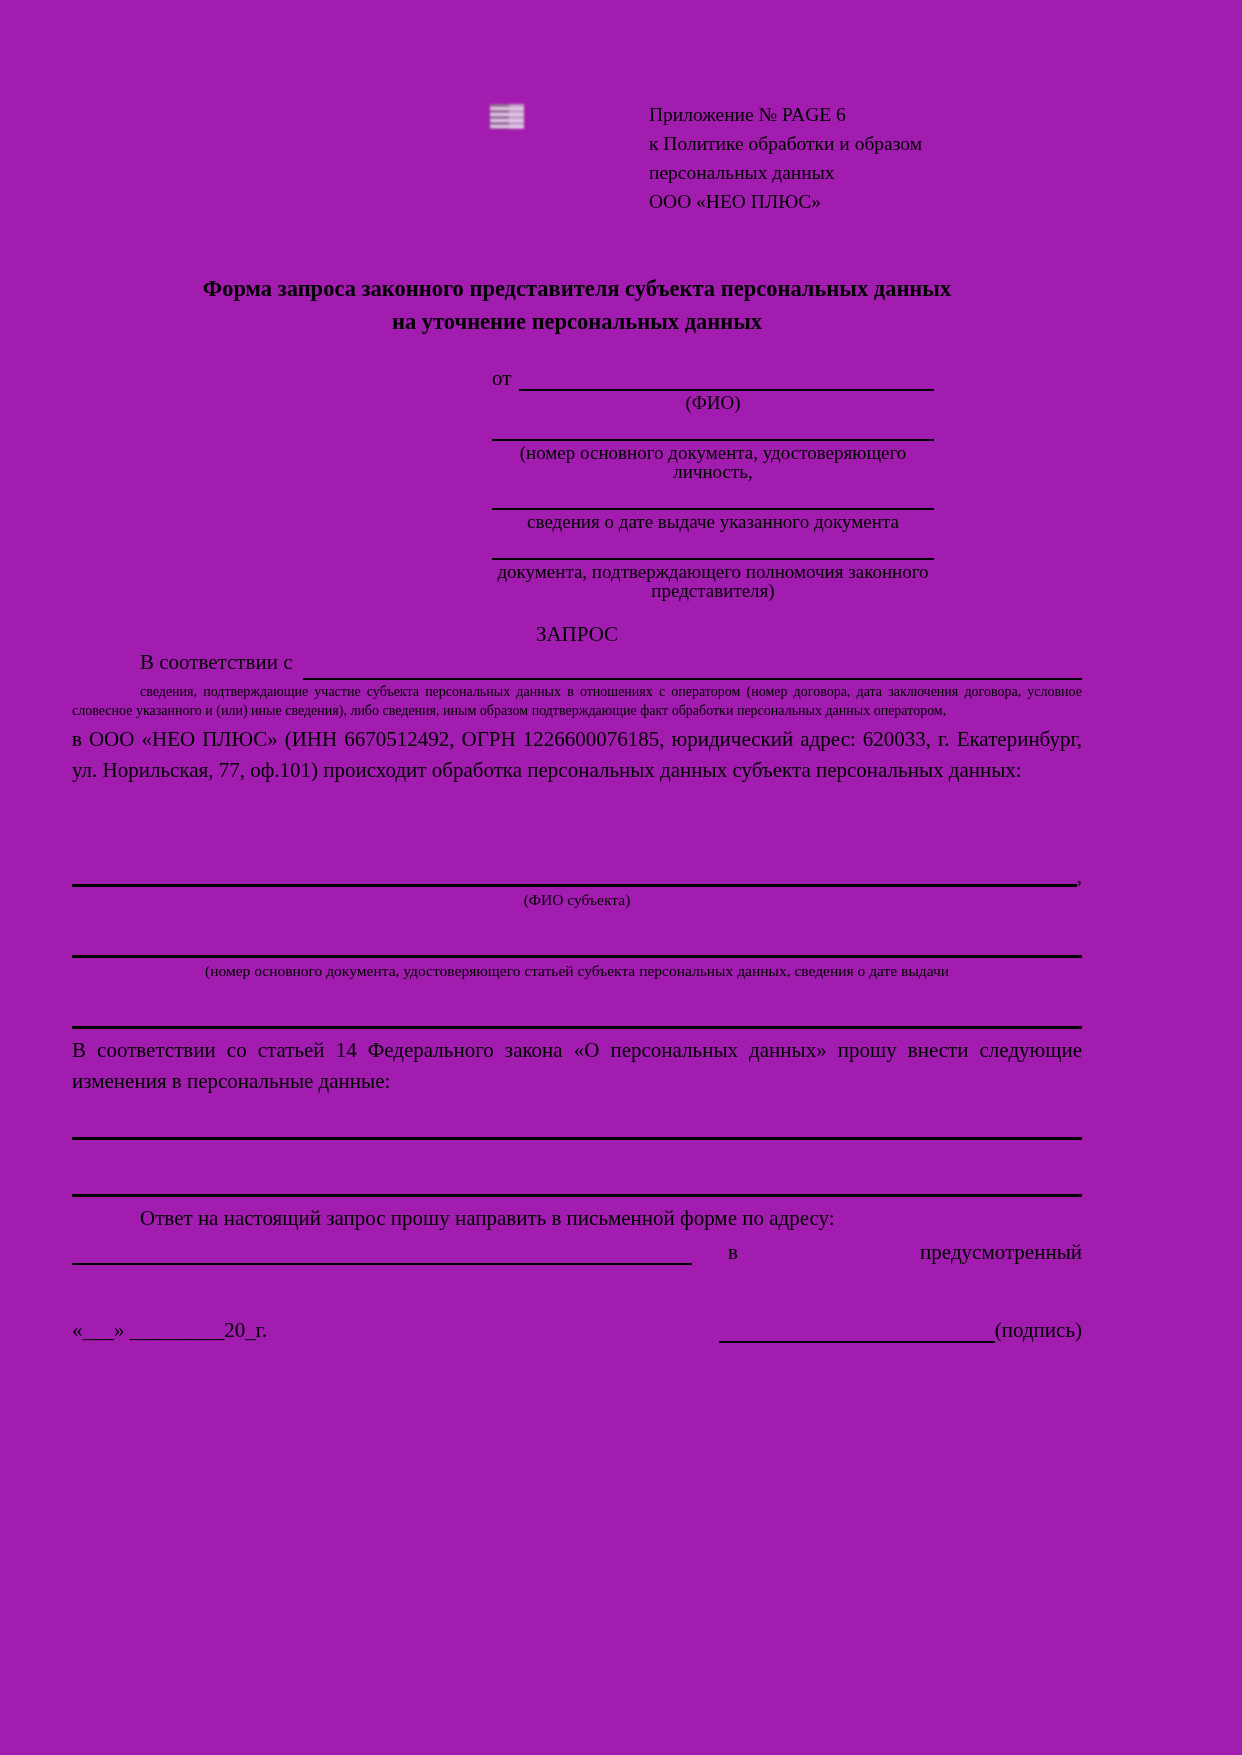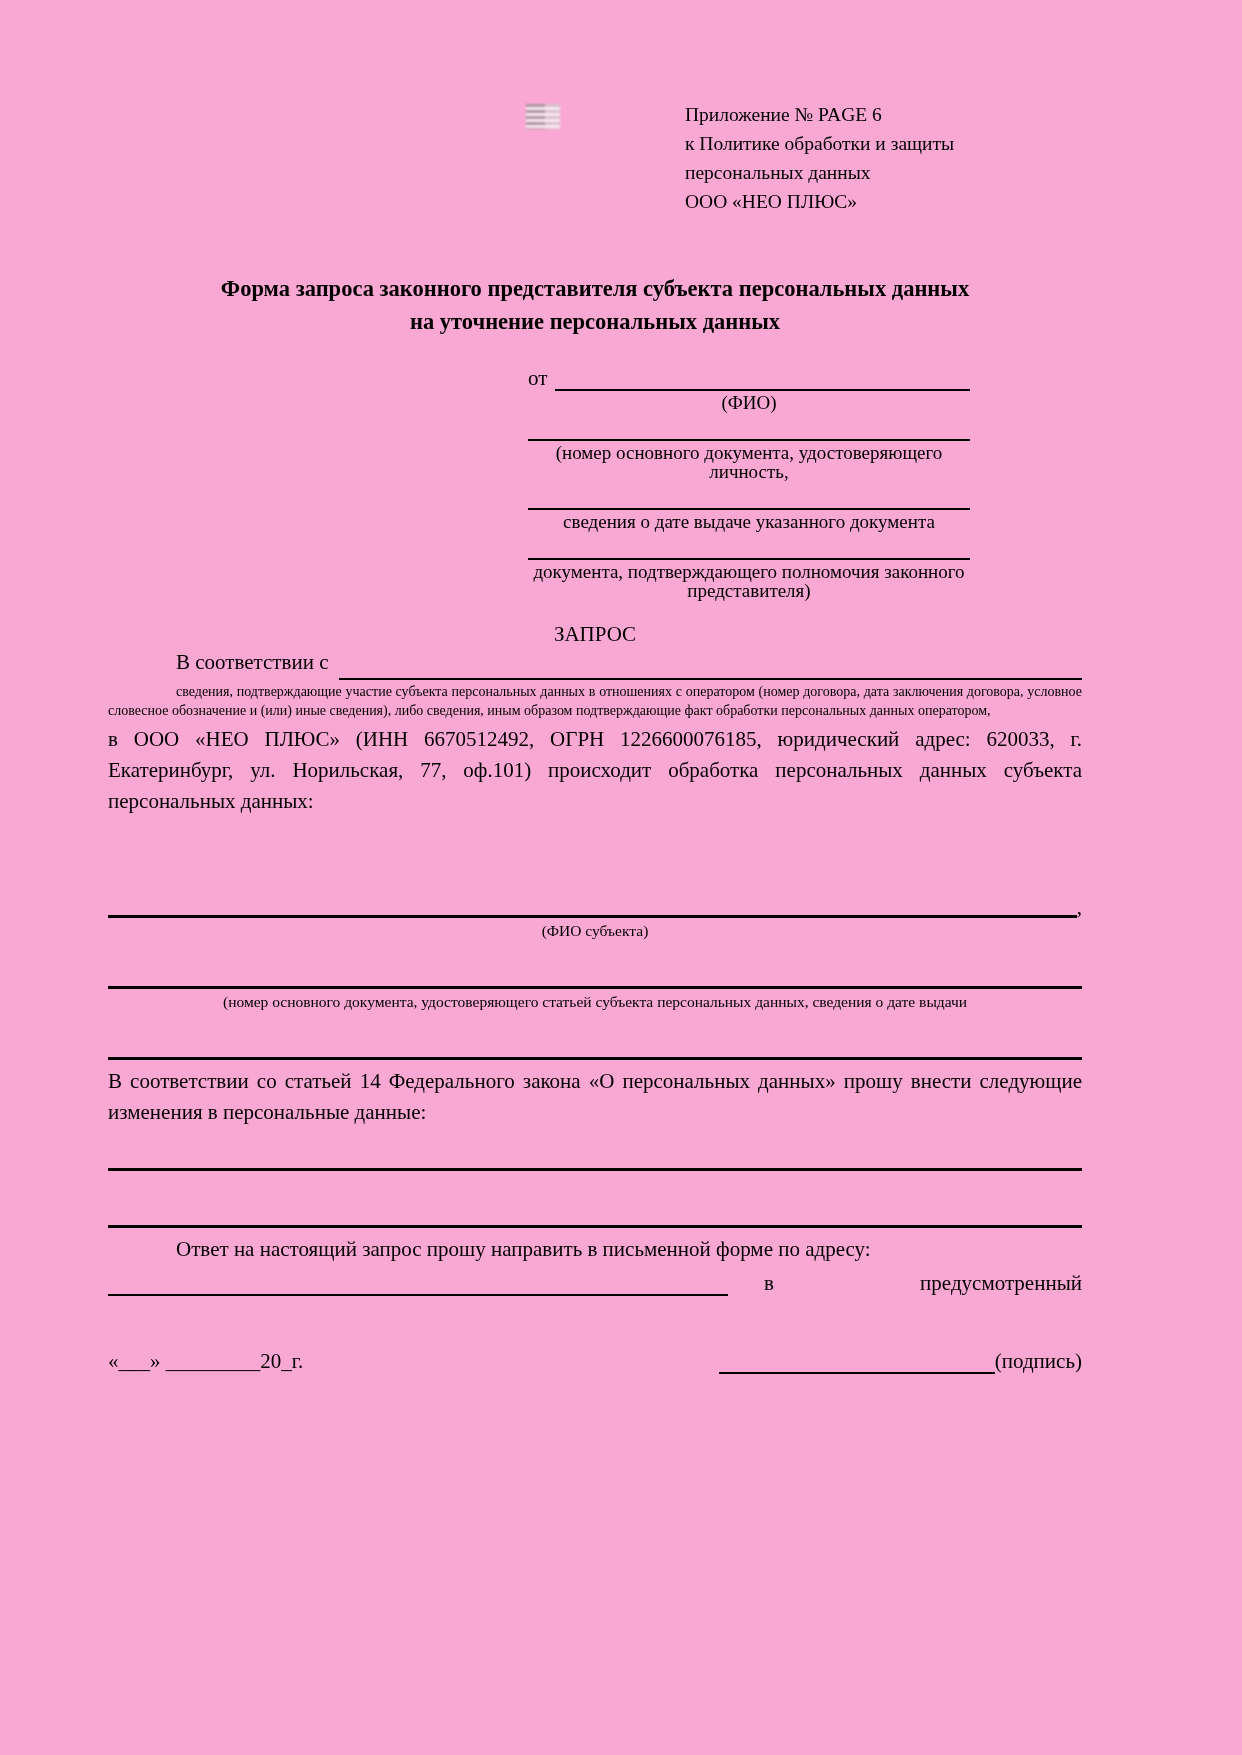--- a/index.html
+++ b/index.html
@@ -1,22 +1,22 @@
 <!DOCTYPE html>
 <html lang="ru"><head>
 <meta charset="utf-8">
 <style>
   html,body { margin:0; padding:0; background:#ffffff; }
   .page {
     position: relative;
     width: 1242px;
     height: 1755px;
     box-sizing: border-box;
-    padding: 100px 160px 0 108px;
-    background: #f9a8d4;
+    padding: 100px 160px 0 72px;
+    background: #a21caf;
     color: #000000;
     font-family: "Liberation Serif", "DejaVu Serif", serif;
     font-size: 21px;
     overflow: hidden;
   }
 
   
   .header-row { position: relative; height: 118px; }
   .stamp {
     position: absolute; left: 418px; top: 4px; width: 34px; height: 25px;
@@ -77,21 +77,21 @@
 </style>
 </head>
 <body>
 
 <div class="page">
 
   <div class="header-row">
     <span class="stamp"></span>
     <div class="header-block">
       <div>Приложение №  PAGE 6</div>
-      <div>к Политике обработки и защиты</div>
+      <div>к Политике обработки и образом</div>
       <div>персональных данных</div>
       <div>ООО «НЕО ПЛЮС»</div>
     </div>
   </div>
 
   <div class="title-block">
     <div>Форма запроса законного представителя субъекта персональных данных</div>
     <div>на уточнение персональных данных</div>
   </div>
 
@@ -116,21 +116,21 @@
     </div>
   </div>
 
   <div class="zapros">ЗАПРОС</div>
 
   <div class="intro-row">
     <span class="lbl">В соответствии с</span>
     <span class="uline grow"></span>
   </div>
 
-  <p class="footnote">сведения, подтверждающие участие субъекта персональных данных в отношениях с оператором (номер договора, дата заключения договора, условное словесное обозначение и (или) иные сведения), либо сведения, иным образом подтверждающие факт обработки персональных данных оператором,</p>
+  <p class="footnote">сведения, подтверждающие участие субъекта персональных данных в отношениях с оператором (номер договора, дата заключения договора, условное словесное указанного и (или) иные сведения), либо сведения, иным образом подтверждающие факт обработки персональных данных оператором,</p>
 
   <p class="body-par">в ООО «НЕО ПЛЮС» (ИНН 6670512492, ОГРН 1226600076185, юридический адрес: 620033, г. Екатеринбург, ул. Норильская, 77, оф.101) происходит обработка персональных данных субъекта персональных данных:</p>
 
   <div class="subject-row">
     <div class="wline"></div>
     <span class="comma">,</span>
   </div>
   <div class="cap-wide">(ФИО субъекта)</div>
 
   <div class="wline gap-line"></div>

